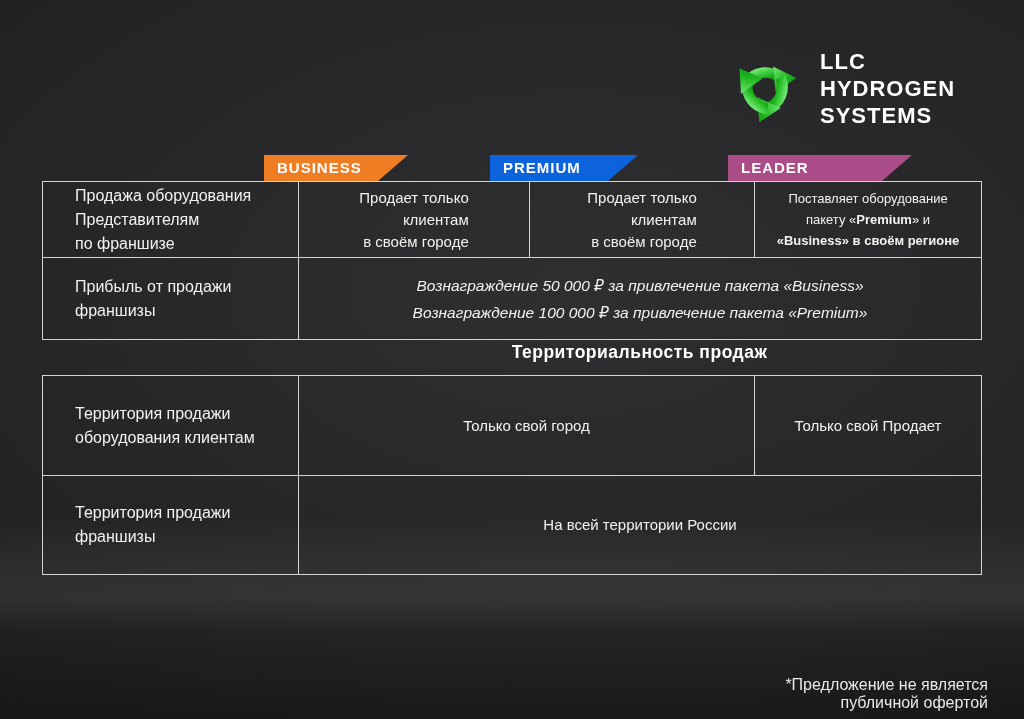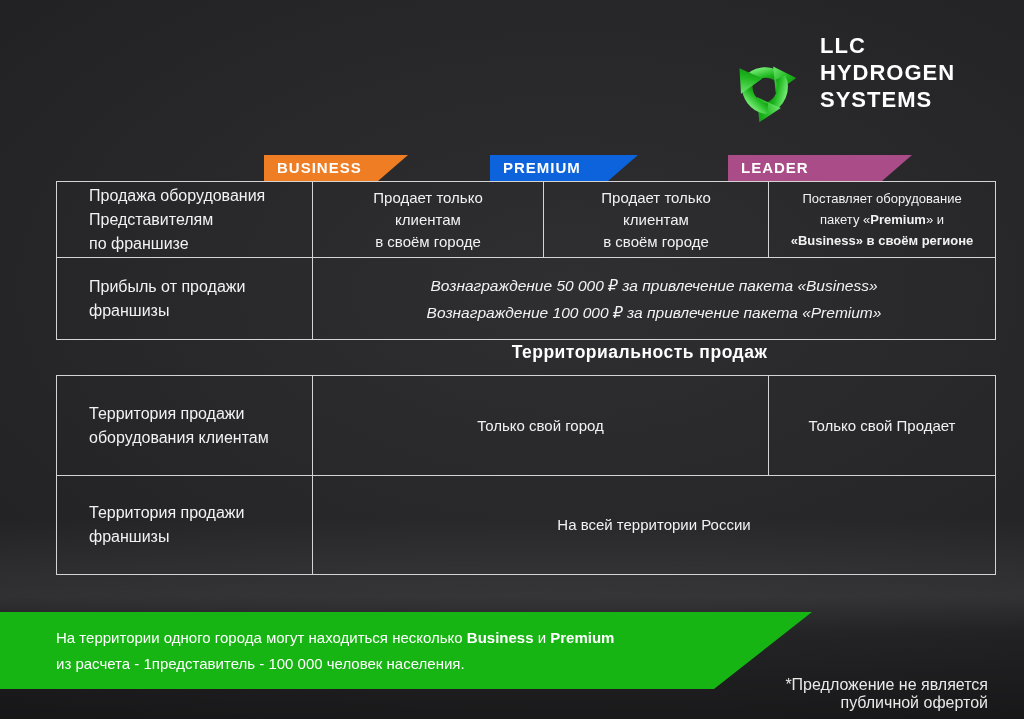--- a/index.html
+++ b/index.html
@@ -6,35 +6,35 @@
   .slide{
     position:relative;width:1024px;height:719px;overflow:hidden;
     font-family:"Liberation Sans","DejaVu Sans",sans-serif;color:#f2f2f2;
     background:
       linear-gradient(180deg, rgba(255,255,255,0) 72%, rgba(255,255,255,0.05) 79%, rgba(255,255,255,0.07) 83%, rgba(255,255,255,0.0) 88%, rgba(0,0,0,0.25) 100%),
       radial-gradient(ellipse 980px 560px at 56% 40%, #2f2f31 0%, #262628 55%, #1d1d1f 100%);
   }
   .abs{position:absolute;}
 
   
-  .logo-text{left:820px;top:32px;font-size:22px;font-weight:bold;line-height:27px;letter-spacing:1px;color:#ffffff;white-space:pre-line;}
+  .logo-text{left:820px;top:48px;font-size:22px;font-weight:bold;line-height:27px;letter-spacing:1px;color:#ffffff;white-space:pre-line;}
   .logo-icon{left:724px;top:42px;width:82px;height:90px;}
 
   
   .tab{top:155px;height:26px;line-height:26px;color:#fff;font-size:15px;font-weight:bold;letter-spacing:1px;
        padding-left:13px;box-sizing:border-box;clip-path:polygon(0 0,100% 0,calc(100% - 30px) 100%,0 100%);}
   .tab-business{left:264px;width:144px;background:#ee7d23;}
   .tab-premium{left:490px;width:148px;background:#0d63dc;}
   .tab-leader{left:728px;width:184px;background:#a94c87;}
 
   
-  .grid{display:grid;box-sizing:border-box;border:1px solid #d4d4d4;margin-left:14px;}
+  .grid{display:grid;box-sizing:border-box;border:1px solid #d4d4d4;}
   .t1{left:42px;top:181px;width:940px;height:159px;grid-template-columns:255px 231px 225px 227px;grid-template-rows:75px 82px;}
   .t2{left:42px;top:375px;width:940px;height:200px;grid-template-columns:255px 456px 227px;grid-template-rows:99px 99px;}
-  .cell{display:flex;flex-direction:column;justify-content:center;align-items:center;text-align:center;
+  .cell{display:flex;flex-direction:column;justify-content:center;align-items:center;text-align:right;
         font-size:15px;line-height:22px;box-sizing:border-box;padding:4px 6px;}
   .cell.label{align-items:flex-start;text-align:left;padding-left:32px;font-size:16px;line-height:24px;}
   .bl{border-left:1px solid #d4d4d4;}
   .bt{border-top:1px solid #d4d4d4;}
   .pre{white-space:pre-line;}
   .small{font-size:13px;line-height:21px;}
   .span2{grid-column:2 / 5;font-style:italic;}
   .span2b{grid-column:2 / 4;}
   .rewards{font-size:15.5px;line-height:27px;}
   b{font-weight:bold;}
@@ -106,20 +106,16 @@
   <div class="abs grid t2">
     <div class="cell label pre">Территория продажи
 оборудования клиентам</div>
     <div class="cell bl">Только свой город</div>
     <div class="cell bl">Только свой  Продает</div>
     <div class="cell label bt pre">Территория продажи
 франшизы</div>
     <div class="cell bl bt span2b">На всей  территории России</div>
   </div>
 
-  <div class="abs banner">
-    <div><span>На территории одного города могут находиться несколько </span><b>Business</b><span> и </span><b>Premium</b></div>
-    <div>из расчета -  1представитель -  100 000 человек населения.</div>
-  </div>
 
   <div class="abs footnote">*Предложение не является публичной офертой</div>
 
 </div>
 
 </body></html>

